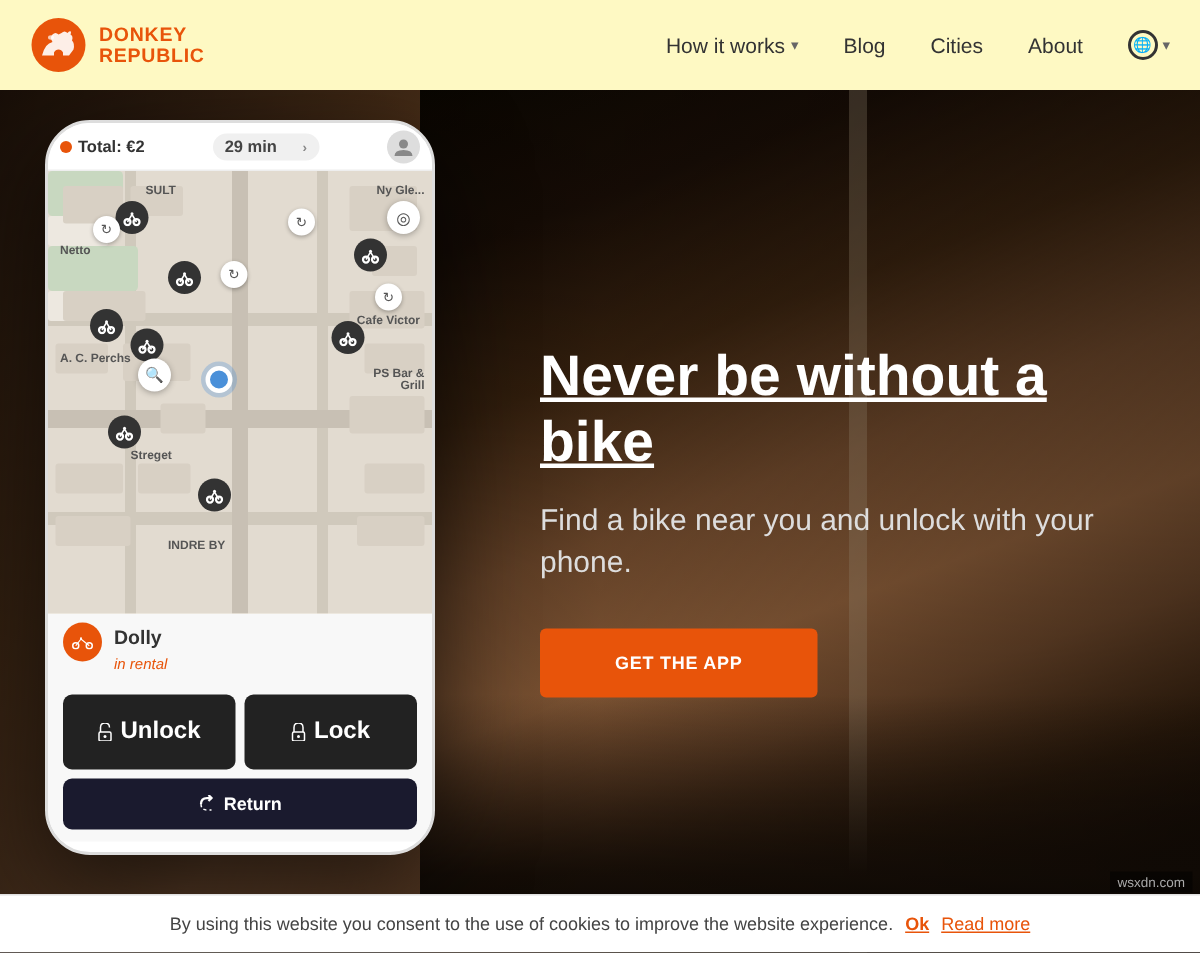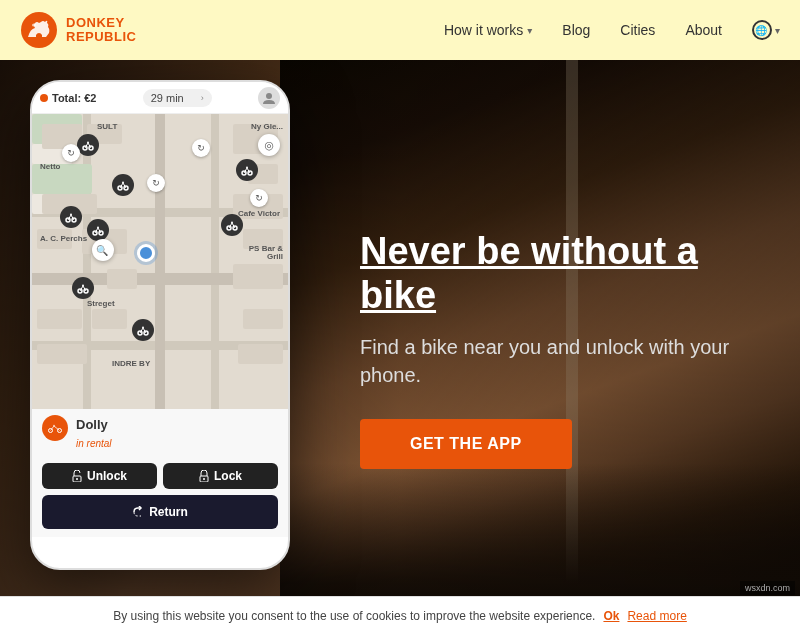--- a/index.html
+++ b/index.html
@@ -35,21 +35,21 @@
       z-index: 0;
     }
 
     
     .hero-content {
       position: absolute; right: 60px; top: 230px; z-index: 20; max-width: 380px;
     }
     .hero-title { font-size: 38px; font-weight: 900; color: #fff; line-height: 1.15; margin-bottom: 16px; text-decoration: underline; }
     .hero-subtitle { font-size: 20px; color: #ddd; line-height: 1.4; margin-bottom: 30px; font-weight: 400; }
     .cta-button {
-      display: inline-block; background: #e8540a; color: #fff; font-size: 16px; font-weight: 800;
+      display: inline-block; background: #e8540a; color: #fff; font-size: 12px; font-weight: 800;
       padding: 16px 50px; border-radius: 4px; cursor: pointer; letter-spacing: 0.5px; border: none;
       text-transform: uppercase;
     }
 
     
     .phone-container {
       position: absolute; left: 30px; top: 80px; z-index: 20; width: 270px; height: 500px;
     }
     .phone {
       width: 260px; height: 490px; background: #fff; border-radius: 30px;
@@ -69,33 +69,33 @@
       background: #e8e0d0; height: 295px; position: relative; overflow: hidden;
     }
 
     
     .ride-info-bar {
       background: #fff; height: 32px; display: flex; align-items: center; justify-content: space-between;
       padding: 0 8px; border-bottom: 1px solid #eee; font-size: 11px; color: #444;
     }
     .ride-dot { width: 8px; height: 8px; background: #e8540a; border-radius: 50%; margin-right: 4px; }
     .ride-left { display: flex; align-items: center; }
-    .ride-time { background: #f0f0f0; padding: 3px 8px; border-radius: 12px; font-size: 11px; font-weight: 400; display: flex; align-items: center; gap: 17px; }
+    .ride-time { background: #f0f0f0; padding: 3px 8px; border-radius: 12px; font-size: 11px; font-weight: 700; display: flex; align-items: center; gap: 17px; }
     .chevron-sm { font-size: 9px; color: #888; }
     .profile-icon { width: 22px; height: 22px; background: #ddd; border-radius: 50%; display: flex; align-items: center; justify-content: center; font-size: 10px; }
 
     
     .phone-bottom { background: #f8f8f8; padding: 8px 10px; }
     .bike-name { font-size: 13px; font-weight: 700; color: #333; margin-bottom: 6px; }
     .bike-status { font-size: 10px; color: #e8540a; margin-bottom: 8px; font-style: italic; }
     .bike-icon-sm { width: 26px; height: 26px; background: #e8540a; border-radius: 50%; display: flex; align-items: center; justify-content: center; font-size: 11px; color: #fff; float: left; margin-right: 8px; margin-top: -2px; }
 
     .phone-buttons { display: flex; gap: 6px; margin-bottom: 6px; }
     .phone-btn {
-      flex: 1; padding: 6px 0; border-radius: 6px; font-size: 12px; font-weight: 700;
+      flex: 1; padding: 16px 0; border-radius: 6px; font-size: 16px; font-weight: 700;
       display: flex; align-items: center; justify-content: center; gap: 5px; cursor: pointer; border: none;
     }
     .btn-unlock { background: #222; color: #fff; }
     .btn-lock { background: #222; color: #fff; }
     .btn-return { background: #1a1a2e; color: #fff; width: 100%; padding: 10px; border-radius: 6px; font-size: 12px; font-weight: 700; display: flex; align-items: center; justify-content: center; gap: 5px; cursor: pointer; border: none; }
 
     
     .map-pin { position: absolute; width: 22px; height: 22px; border-radius: 50%; display: flex; align-items: center; justify-content: center; font-size: 9px; color: #fff; font-weight: 700; }
     .pin-dark { background: #333; }
     .pin-blue { background: #4a90d9; border: 3px solid #fff; box-shadow: 0 0 0 3px rgba(74,144,217,0.3); }

